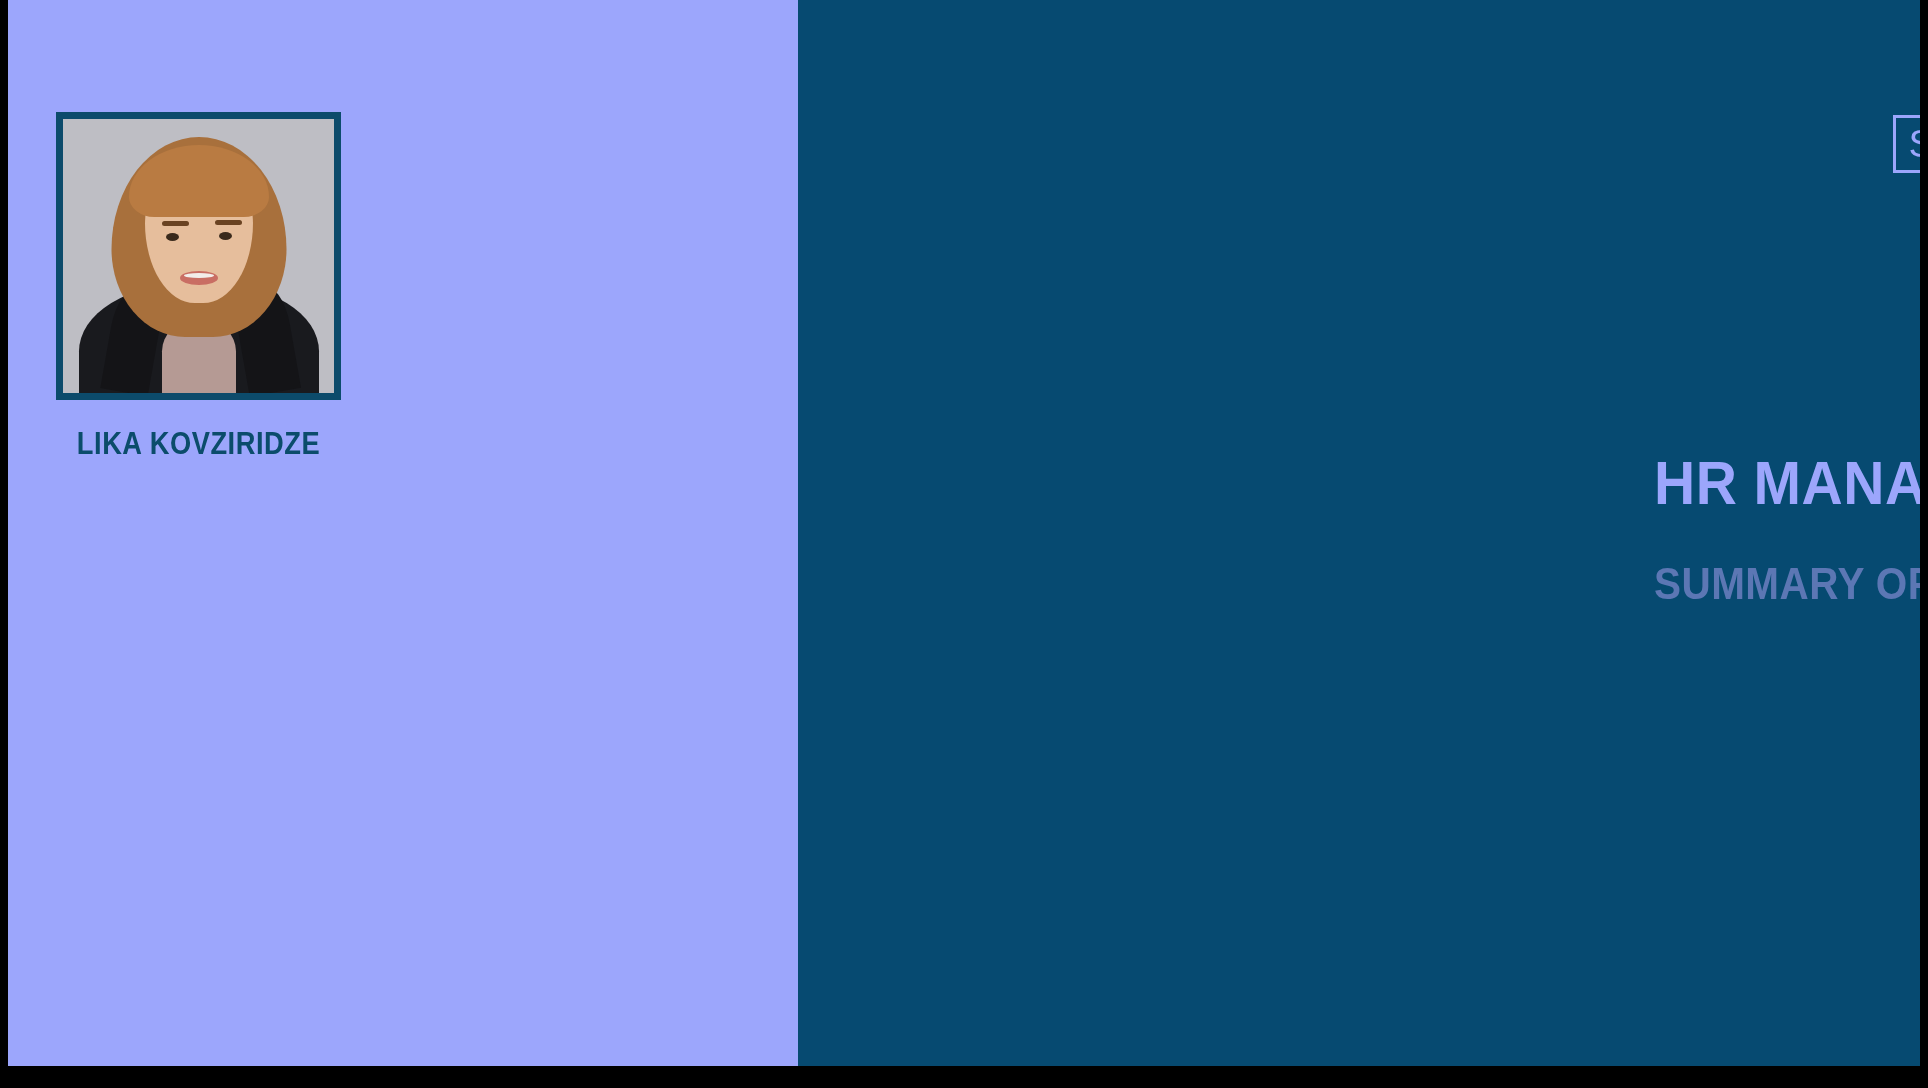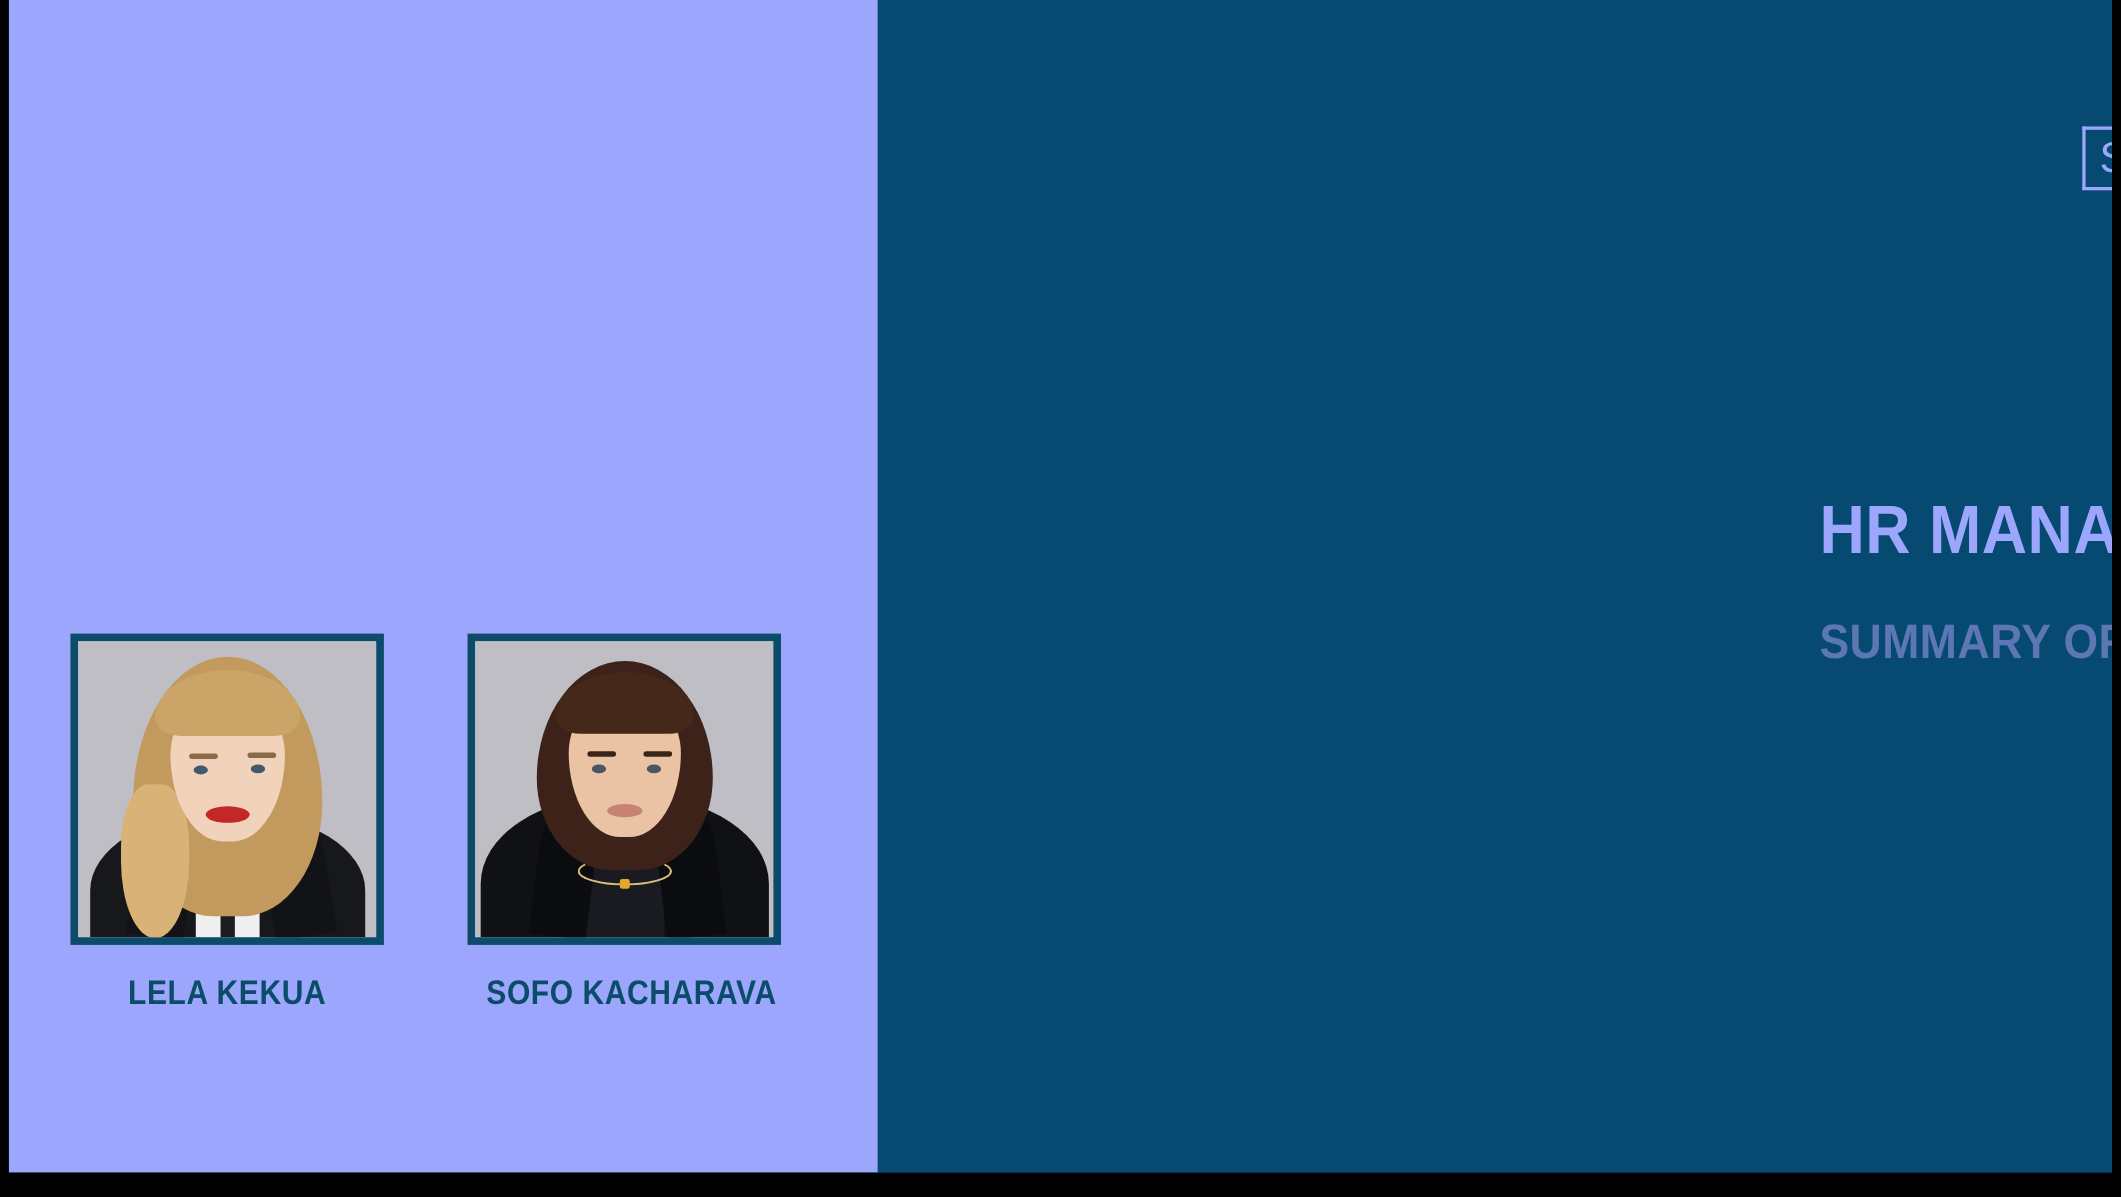--- a/index.html
+++ b/index.html
@@ -187,82 +187,51 @@
   }
 </style>
 </head>
 <body>
 
 <div id="slide-root">
   <div id="slide">
 
     <div id="left-panel">
 
-
-
-      <div class="photo-card" id="card-3">
+      <div class="photo-card" id="card-1">
         <div class="photo-frame">
           <div class="photo-inner">
             <div class="pp-bg"></div>
 
-            <div class="pp-torso" style="width:250px;height:112px;background:#17181C;"></div>
-            <div class="pp-shirt" style="bottom:0;width:58px;height:96px;background:#EFEFEF;border-radius:34% 34% 0 0;"></div>
-            <div class="pp-shirt" style="bottom:0;width:13px;height:96px;background:#1B1C20;"></div>
-            <div class="pp-lapel" style="left:52px;bottom:0;width:52px;height:110px;background:#121316;transform:rotate(9deg);border-radius:40% 0 0 0;"></div>
-            <div class="pp-lapel" style="right:44px;bottom:0;width:56px;height:112px;background:#121316;transform:rotate(-9deg);border-radius:0 40% 0 0;"></div>
-
-            <div class="pp-neck" style="bottom:92px;width:50px;height:46px;background:#E0B89E;"></div>
-
-            <div class="pp-hair" style="top:14px;width:172px;height:236px;background:#C39A5E;"></div>
-            <div class="pp-hair" style="top:130px;left:26%;width:62px;height:140px;background:#D8B276;border-radius:40% 40% 50% 50%;"></div>
-
-            <div class="pp-face" style="top:46px;width:104px;height:136px;background:#F1D2BA;"></div>
-
-            <div class="pp-fringe" style="top:26px;width:132px;height:60px;background:#CBA467;"></div>
-
-            <div class="pp-brow" style="left:101px;top:102px;width:26px;background:#8A6B46;"></div>
-            <div class="pp-brow" style="left:154px;top:101px;width:26px;background:#8A6B46;"></div>
-            <div class="pp-eye" style="left:105px;top:113px;background:#43586A;"></div>
-            <div class="pp-eye" style="left:157px;top:112px;background:#43586A;"></div>
-            <div class="pp-lip" style="top:150px;width:40px;height:15px;background:#C42727;"></div>
+            <div class="pp-torso" style="width:240px;height:110px;background:#191A1E;"></div>
+            <div class="pp-shirt" style="bottom:0;width:74px;height:72px;background:#B59A94;border-radius:42% 42% 0 0;"></div>
+            <div class="pp-lapel" style="left:46px;bottom:0;width:48px;height:104px;background:#141417;transform:rotate(10deg);border-radius:40% 0 0 0;"></div>
+            <div class="pp-lapel" style="right:42px;bottom:0;width:52px;height:108px;background:#141417;transform:rotate(-10deg);border-radius:0 40% 0 0;"></div>
+
+            <div class="pp-neck" style="bottom:92px;width:52px;height:48px;background:#CDA489;"></div>
+
+            <div class="pp-hair" style="top:18px;width:175px;height:200px;background:#A8703C;"></div>
+
+            <div class="pp-face" style="top:46px;width:108px;height:138px;background:#E6BE9C;"></div>
+
+            <div class="pp-fringe" style="top:26px;width:140px;height:72px;background:#B97B42;"></div>
+
+            <div class="pp-brow" style="left:99px;top:102px;width:27px;background:#6A4322;"></div>
+            <div class="pp-brow" style="left:152px;top:101px;width:27px;background:#6A4322;"></div>
+            <div class="pp-eye" style="left:103px;top:114px;background:#3A2A1C;"></div>
+            <div class="pp-eye" style="left:156px;top:113px;background:#3A2A1C;"></div>
+            <div class="pp-lip" style="top:152px;width:38px;height:14px;background:#C96E63;"></div>
+            <div class="pp-lip" style="top:154px;width:30px;height:5px;background:#F2EDE9;"></div>
           </div>
         </div>
-        <div class="photo-name">LELA KEKUA</div>
+        <div class="photo-name">LIKA KOVZIRIDZE</div>
       </div>
 
-      <div class="photo-card" id="card-4">
-        <div class="photo-frame">
-          <div class="photo-inner">
-            <div class="pp-bg"></div>
-
-            <div class="pp-torso" style="width:262px;height:128px;background:#101114;"></div>
-            <div class="pp-shirt" style="bottom:0;width:72px;height:92px;background:#1A1B20;border-radius:40% 40% 0 0;"></div>
-            <div class="pp-lapel" style="left:56px;bottom:0;width:52px;height:124px;background:#0B0C0F;transform:rotate(7deg);border-radius:40% 0 0 0;"></div>
-            <div class="pp-lapel" style="right:50px;bottom:0;width:54px;height:124px;background:#0B0C0F;transform:rotate(-7deg);border-radius:0 40% 0 0;"></div>
-
-            <div class="pp-lip" style="top:196px;width:86px;height:26px;border:2px solid #D8BE7C;border-top-color:transparent;background:transparent;"></div>
-            <div class="pp-lip" style="top:216px;width:9px;height:9px;background:#E0A92B;border-radius:2px;"></div>
-
-            <div class="pp-neck" style="bottom:104px;width:50px;height:44px;background:#D8AE92;"></div>
-
-            <div class="pp-hair" style="top:18px;width:160px;height:190px;background:#3C2218;"></div>
-
-            <div class="pp-face" style="top:46px;width:102px;height:132px;background:#EAC2A4;"></div>
-
-            <div class="pp-fringe" style="top:28px;width:126px;height:56px;background:#46281B;"></div>
-
-            <div class="pp-brow" style="left:102px;top:100px;width:26px;background:#3A2418;"></div>
-            <div class="pp-brow" style="left:153px;top:100px;width:26px;background:#3A2418;"></div>
-            <div class="pp-eye" style="left:106px;top:112px;background:#4B5663;"></div>
-            <div class="pp-eye" style="left:156px;top:112px;background:#4B5663;"></div>
-            <div class="pp-lip" style="top:148px;width:32px;height:12px;background:#C78274;"></div>
-          </div>
-        </div>
-        <div class="photo-name">SOFO KACHARAVA</div>
-      </div>
+
+
 
     </div>
 
     <div id="right-panel">
 
       <div id="logo-bar">
 
         <div id="smart-support">
           <div id="ss-box"></div>
           <div id="ss-box-left"></div>

